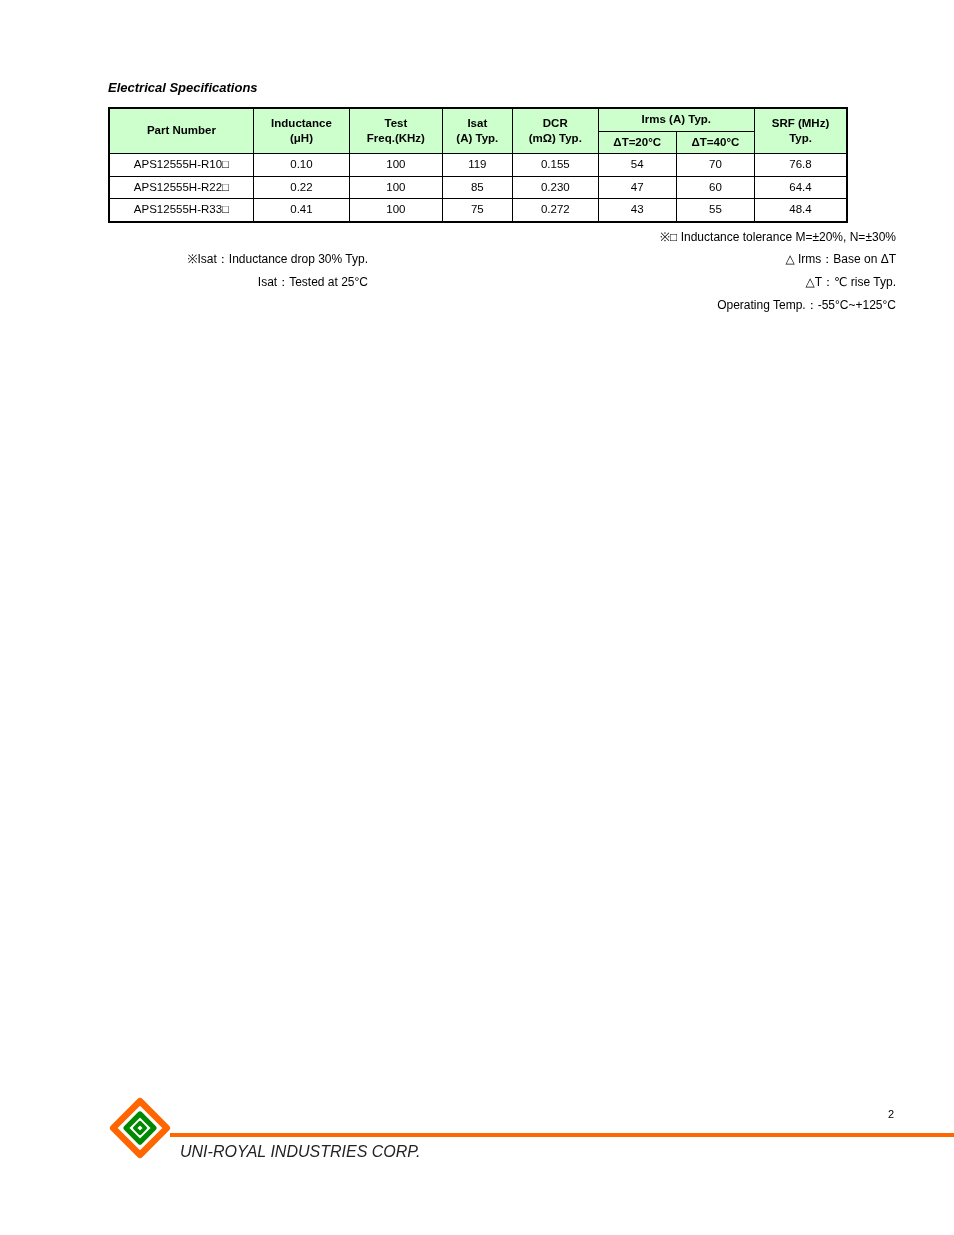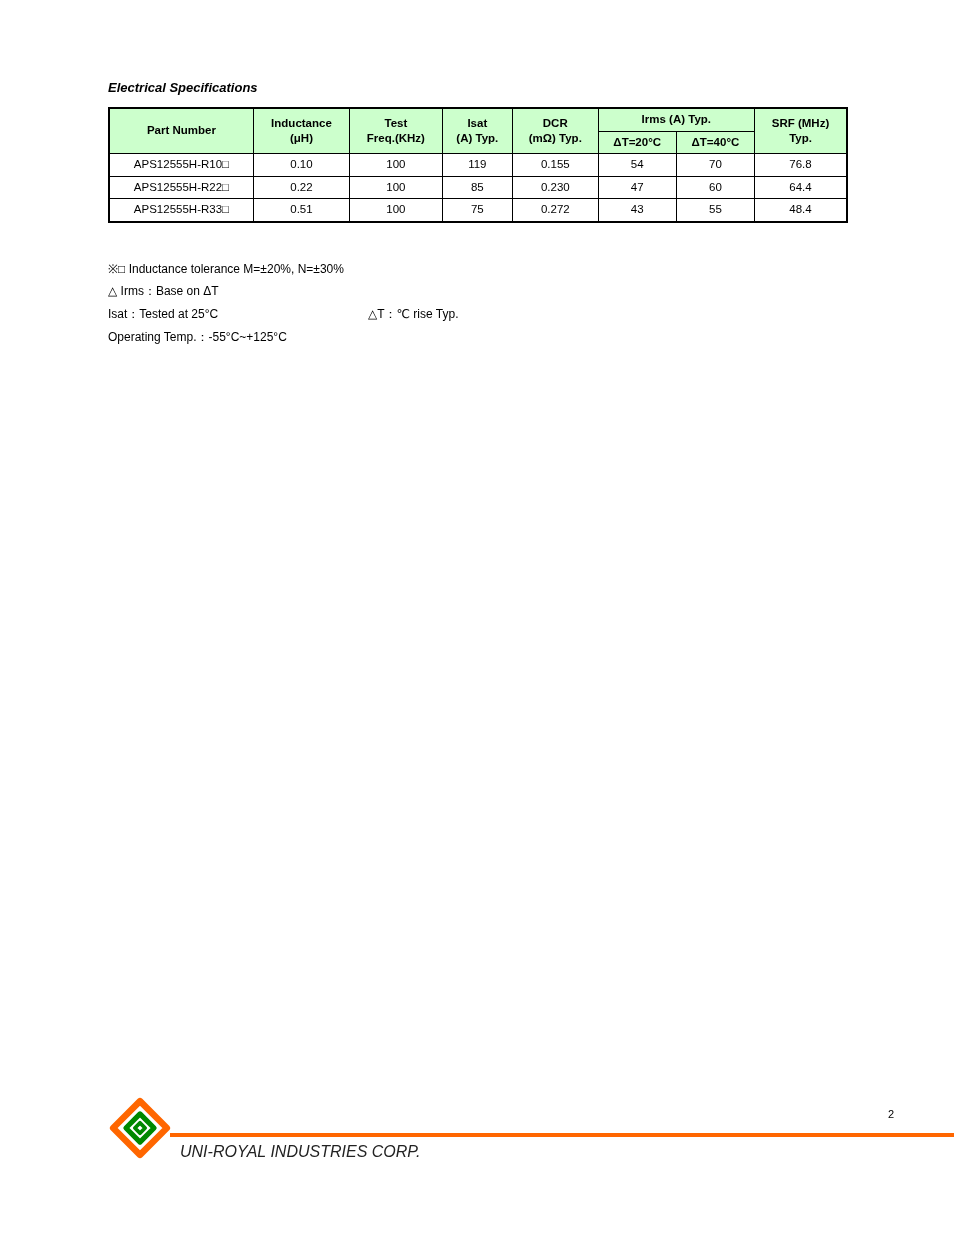--- a/index.html
+++ b/index.html
@@ -32,23 +32,24 @@
     vertical-align: middle;
     padding: 3px 4px;
     font-size: 11.5px;
     line-height: 1.35;
   }
   table.spec th {
     background: #ccffcc;
     font-weight: bold;
   }
   .notes {
-    margin-top: 35px;
+    margin-top: 3px;
     font-size: 12px;
     line-height: 1.9;
+    text-align: right;
   }
   .notes-row {
     display: flex;
   }
   .notes-col-left { width: 260px; }
   .notes-col-right { flex: 1; }
   .footer {
     position: absolute;
     left: 0;
     right: 0;
@@ -141,34 +142,35 @@
           <td>0.22</td>
           <td>100</td>
           <td>85</td>
           <td>0.230</td>
           <td>47</td>
           <td>60</td>
           <td>64.4</td>
         </tr>
         <tr>
           <td>APS12555H-R33□</td>
-          <td>0.51</td>
+          <td>0.41</td>
           <td>100</td>
           <td>75</td>
           <td>0.272</td>
           <td>43</td>
           <td>55</td>
           <td>48.4</td>
         </tr>
       </tbody>
   </table>
 
   <div class="notes">
     <div>※□  Inductance tolerance M=±20%, N=±30%</div>
     <div class="notes-row">
+      <div class="notes-col-left">※Isat：Inductance drop 30% Typ.</div>
       <div class="notes-col-right">△ Irms：Base on ΔT</div>
     </div>
     <div class="notes-row">
       <div class="notes-col-left">    Isat：Tested at 25°C</div>
       <div class="notes-col-right">△T：℃ rise Typ.</div>
     </div>
     <div>    Operating Temp.：-55°C~+125°C</div>
   </div>
 </div>
 

